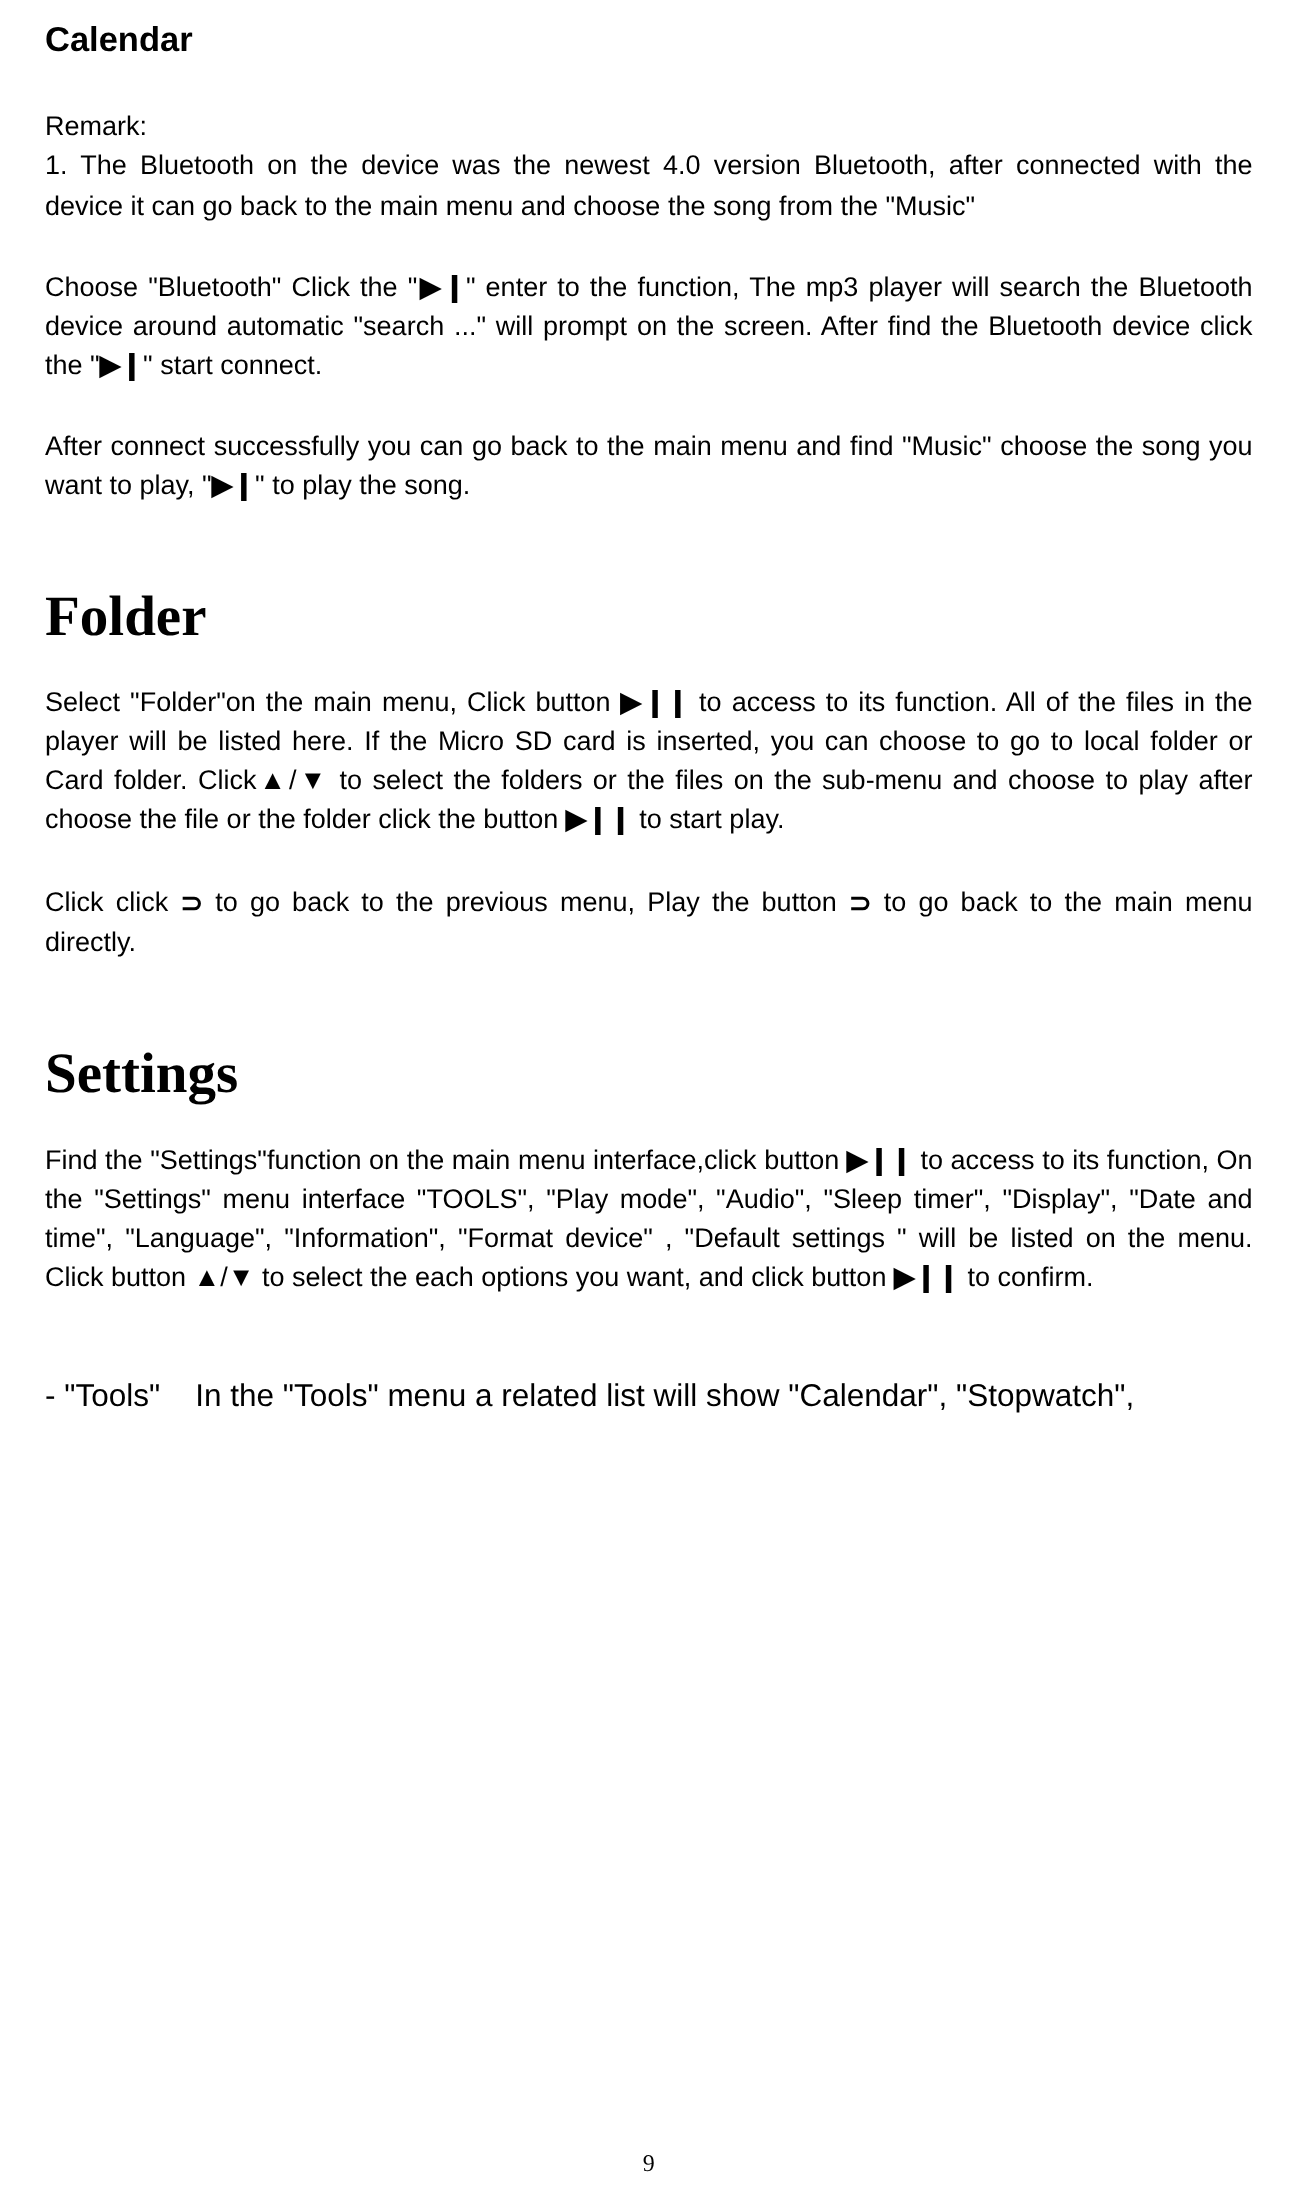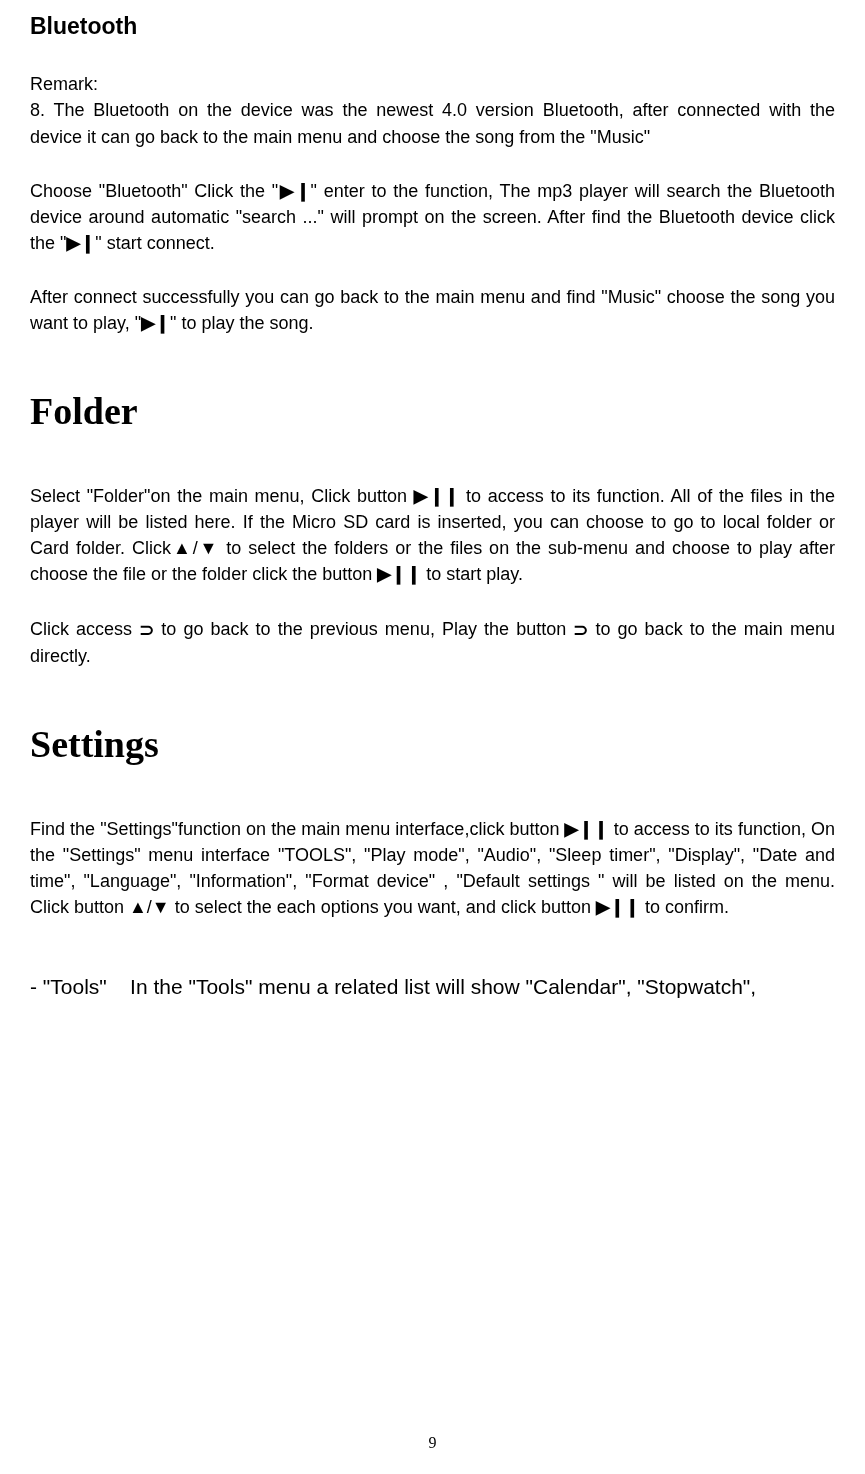--- a/index.html
+++ b/index.html
@@ -19,21 +19,21 @@
     .heading-bold {
       font-size: 23px;
       font-weight: bold;
       margin-bottom: 28px;
     }
     .heading-large {
       font-family: "Times New Roman", Times, serif;
       font-size: 38px;
       font-weight: bold;
       margin-top: 48px;
-      margin-bottom: 44px;
+      margin-bottom: 16px;
     }
     .body-text {
       font-size: 18px;
       text-align: justify;
       margin-bottom: 28px;
     }
     .body-text-last {
       font-size: 21px;
       text-align: justify;
     }
@@ -57,43 +57,43 @@
     }
     .tools-gap {
       white-space: pre;
     }
   </style>
 </head>
 <body>
 
 
 
-<h3 class="heading-bold">Bluetooth</h3>
+<h3 class="heading-bold">Calendar</h3>
 
 <p class="body-text">
   <span>Remark:</span><br>
-  <span>8. The Bluetooth on the device was the newest 4.0 version Bluetooth, after connected with the device it can go back to the main menu and choose the song from the "Music"</span><br>
+  <span>1. The Bluetooth on the device was the newest 4.0 version Bluetooth, after connected with the device it can go back to the main menu and choose the song from the "Music"</span><br>
 </p>
 
 <p class="body-text">
   <span>Choose "Bluetooth" Click the "</span><span class="play-icon">▶❙</span><span>" enter to the function, The mp3 player will search the Bluetooth device around automatic "search ..." will prompt on the screen. After find the Bluetooth device click the "</span><span class="play-icon">▶❙</span><span>" start connect.</span>
 </p>
 
 <p class="body-text">
   <span>After connect successfully you can go back to the main menu and find "Music" choose the song you want to play, "</span><span class="play-icon">▶❙</span><span>" to play the song.</span>
 </p>
 
 <h2 class="heading-large">Folder</h2>
 
 <p class="body-text">
   <span>Select "Folder"on the main menu, Click button </span><span class="play-icon">▶❙❙</span><span> to access to its function. All of the files in the player will be listed here. If the Micro SD card is inserted, you can choose to go to local folder or Card folder. Click▲/▼ to select the folders or the files on the sub-menu and choose to play after choose the file or the folder click the button </span><span class="play-icon">▶❙❙</span><span> to start play.</span>
 </p>
 
 <p class="body-text">
-  <span>Click access </span> <span class="back-icon">⊃</span> <span> to go back to the previous menu, Play the button</span> <span class="back-icon">⊃</span> <span>to go back to the main menu directly.</span>
+  <span>Click click </span> <span class="back-icon">⊃</span> <span> to go back to the previous menu, Play the button</span> <span class="back-icon">⊃</span> <span>to go back to the main menu directly.</span>
 </p>
 
 <h2 class="heading-large settings-spacer">Settings</h2>
 
 <p class="body-text">
   <span>Find the "Settings"function on the main menu interface,click button </span><span class="play-icon">▶❙❙</span><span> to access to its function, On the "Settings" menu interface "TOOLS", "Play mode", "Audio", "Sleep timer", "Display", "Date and time", "Language", "Information", "Format device" , "Default settings " will be listed on the menu. Click button ▲/▼ to select the each options you want, and click button </span><span class="play-icon">▶❙❙</span><span> to confirm.</span>
 </p>
 
 <br>
 

